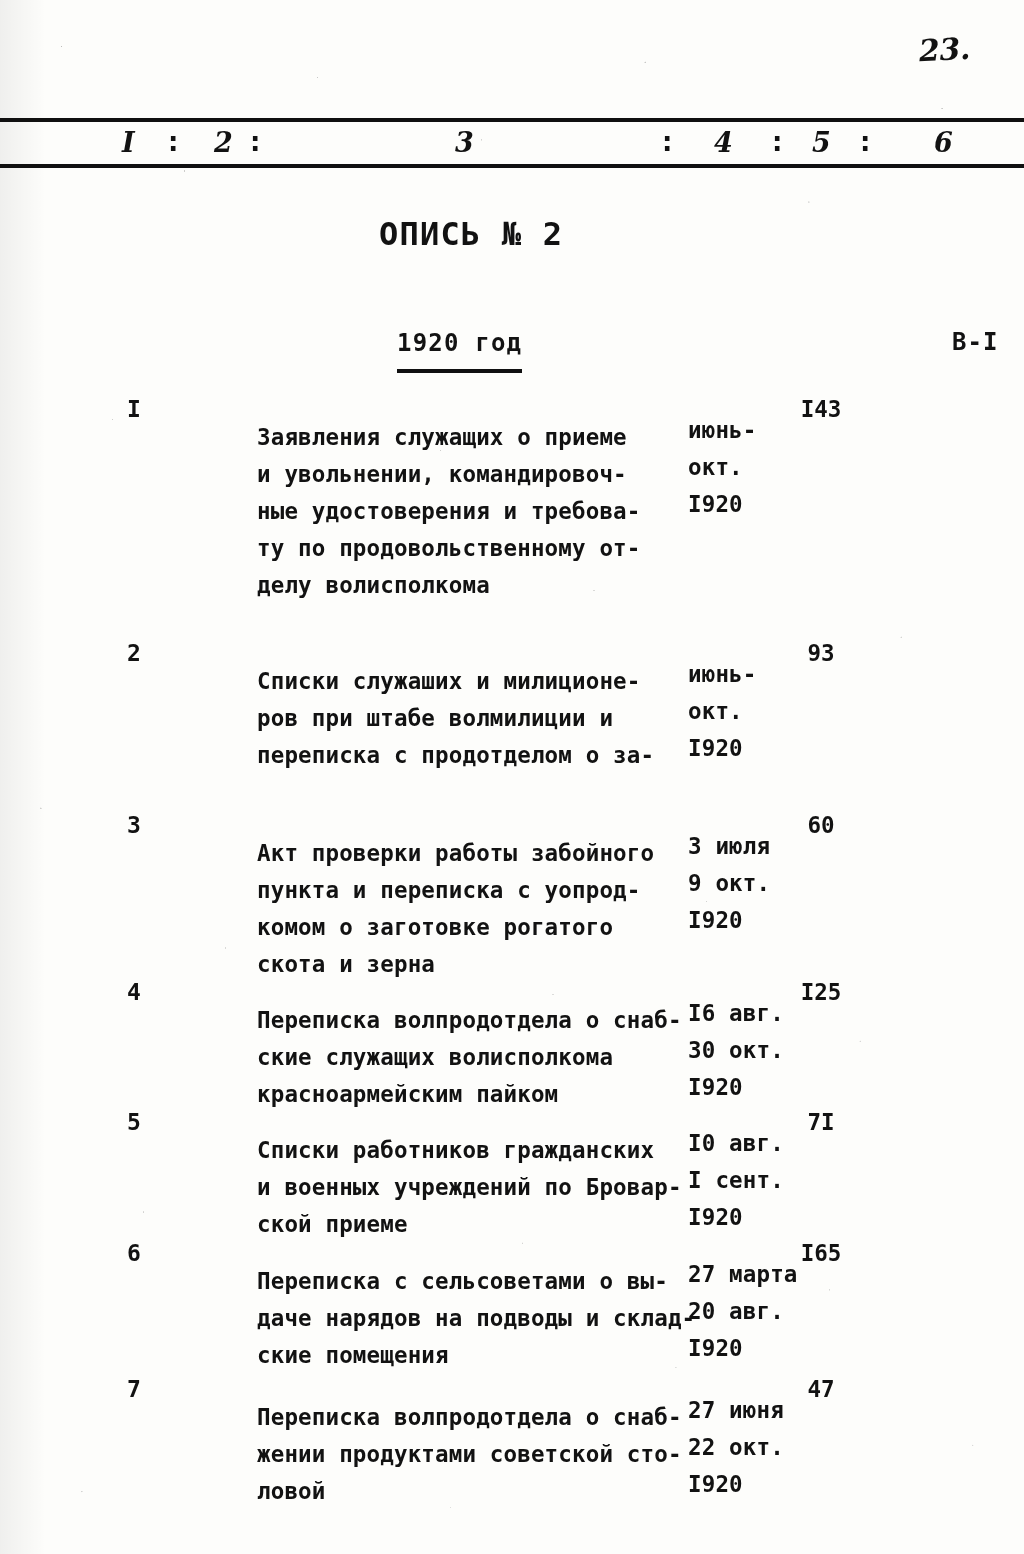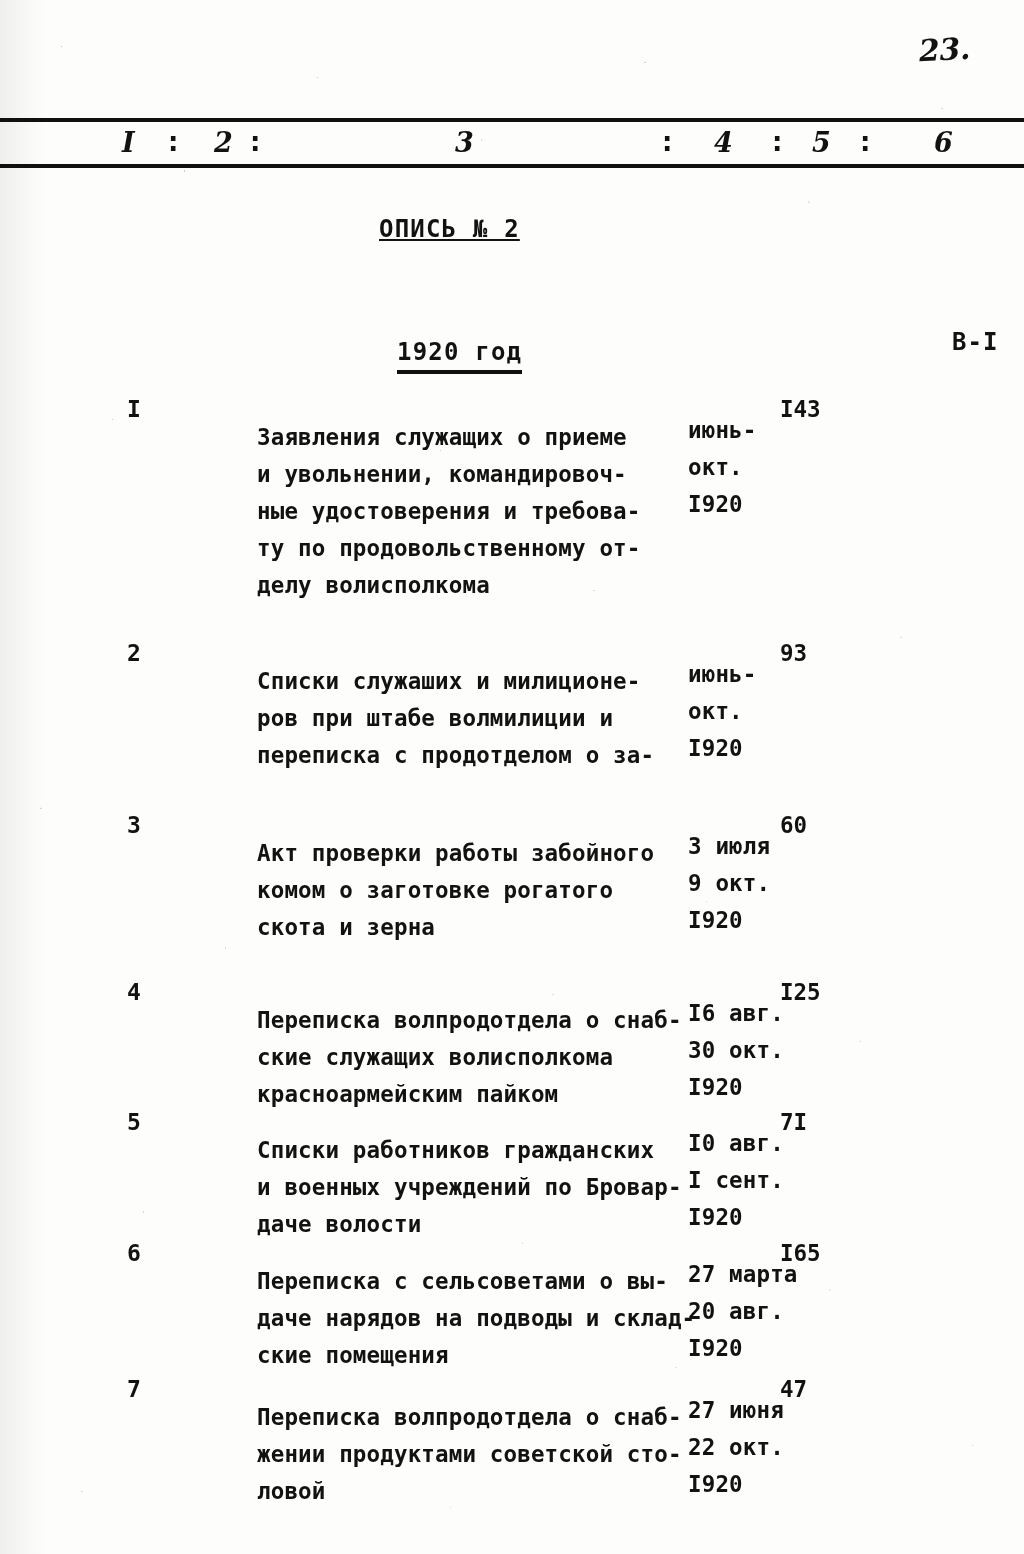--- a/index.html
+++ b/index.html
@@ -100,31 +100,30 @@
     top: 11px;
     font-family: "DejaVu Sans", "Liberation Sans", sans-serif;
     font-size: 26px;
     font-weight: 900;
     line-height: 1;
   }
 
   
   #opis-heading {
     left: 379px; top: 215px;
+    font-size: 32px;
+    font-weight: 700;
+    letter-spacing: 1.2px;
+  }
+  #year-heading {
+    left: 397px; top: 329px;
     font-size: 24px;
     font-weight: 700;
     letter-spacing: 1.2px;
-    text-decoration: underline;
-  }
-  #year-heading {
-    left: 397px; top: 338px;
-    font-size: 24px;
-    font-weight: 700;
-    letter-spacing: 1.2px;
-    padding-bottom: 4px;
+    padding-bottom: 12px;
     border-bottom: 4px solid #101010;
   }
   #fond-mark {
     left: 916px; top: 328px;
     font-size: 24px;
     font-weight: 700;
     letter-spacing: 1px;
     margin-left: 36px;
   }
 
@@ -154,21 +153,21 @@
     width: 128px;
     font-size: 22.5px;
     font-weight: 700;
     letter-spacing: .15px;
     margin-top: 21px;
   }
   .entry .count {
     position: absolute;
     left: 780px;
     width: 82px;
-    text-align: left;
+    text-align: center;
     font-size: 22.5px;
     font-weight: 700;
   }
   .entry .line { display: block; height: 37px; white-space: nowrap; }
 </style>
 </head>
 <body>
 
 <div id="page">
 
@@ -227,20 +226,21 @@
           <span class="line">июнь-</span>
           <span class="line">окт.</span>
           <span class="line">I920</span>
         </div>
         <div class="count">93</div>
       </div>
       <div class="entry" style="top: 812px;">
         <div class="num">3</div>
         <div class="desc">
           <span class="line">Акт проверки работы забойного</span>
+          <span class="line">пункта и переписка с уопрод-</span>
           <span class="line">комом о заготовке рогатого</span>
           <span class="line">скота и зерна</span>
         </div>
         <div class="dates">
           <span class="line">3 июля</span>
           <span class="line">9 окт.</span>
           <span class="line">I920</span>
         </div>
         <div class="count">60</div>
       </div>
@@ -256,21 +256,21 @@
           <span class="line">30 окт.</span>
           <span class="line">I920</span>
         </div>
         <div class="count">I25</div>
       </div>
       <div class="entry" style="top: 1109px;">
         <div class="num">5</div>
         <div class="desc">
           <span class="line">Списки работников гражданских</span>
           <span class="line">и военных учреждений по Бровар-</span>
-          <span class="line">даче волости</span>
+          <span class="line">ской приеме</span>
         </div>
         <div class="dates">
           <span class="line">I0 авг.</span>
           <span class="line">I сент.</span>
           <span class="line">I920</span>
         </div>
         <div class="count">7I</div>
       </div>
       <div class="entry" style="top: 1240px;">
         <div class="num">6</div>

